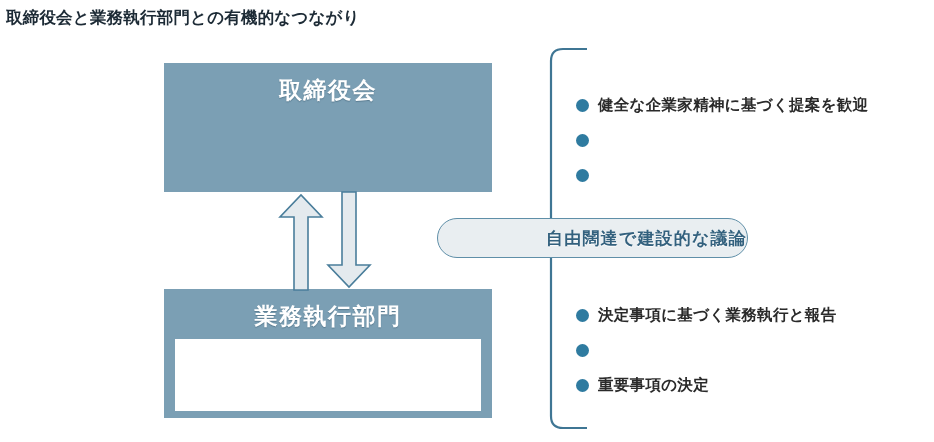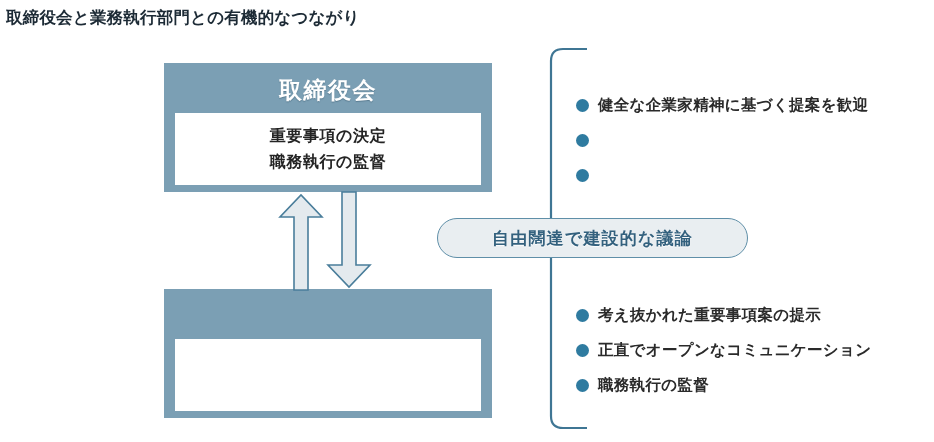--- a/index.html
+++ b/index.html
@@ -129,46 +129,43 @@
     left: 437px;
     top: 218px;
     width: 311px;
     height: 40px;
     background: #e9eef1;
     border: 1.6px solid #5f8fa8;
     border-radius: 20px;
     box-sizing: border-box;
     display: flex;
     align-items: center;
-    justify-content: center;
+    justify-content: flex-end;
   }
   .pill-text {
     font-size: 17px;
     font-weight: bold;
     color: #33617e;
     letter-spacing: 1.2px;
     text-shadow: 0 1px 1px rgba(255,255,255,0.9);
   }
 </style>
 </head>
 <body>
 
 <div id="canvas">
 
   <div class="page-title">取締役会と業務執行部門との有機的なつながり</div>
 
   <div class="org-box top">
     <div class="org-box-title">取締役会</div>
-    <div class="org-box-inner">
-      <div class="org-line">重要事項の決定</div>
-      <div class="org-line">職務執行の監督</div>
-    </div>
   </div>
 
   <div class="org-box bottom">
+    <div class="org-box-title">業務執行部門</div>
     <div class="org-box-inner">
     </div>
   </div>
 
   <div class="arrows">
     <svg width="110" height="102" viewBox="0 0 110 102">
 
       <polygon points="24,100 24,27 10,27 31,5 52,27 38,27 38,100" fill="#e4eaee" stroke="#4a7e9b" stroke-width="1.6" stroke-linejoin="miter"></polygon>
 
       <polygon points="72,2 72,75 58,75 79,97 100,75 86,75 86,2" fill="#e4eaee" stroke="#4a7e9b" stroke-width="1.6" stroke-linejoin="miter"></polygon>
@@ -190,29 +187,28 @@
       <span class="bullet-dot"></span>
     </div>
     <div class="bullet-row">
       <span class="bullet-dot"></span>
     </div>
   </div>
 
   <div class="bullet-group lower">
     <div class="bullet-row">
       <span class="bullet-dot"></span>
-      <span class="bullet-text">考え抜かれた重要事項案の提示</span>
-    </div>
-    <div class="bullet-row">
-      <span class="bullet-dot"></span>
-      <span class="bullet-text">正直でオープンなコミュニケーション</span>
-    </div>
-    <div class="bullet-row">
-      <span class="bullet-dot"></span>
-      <span class="bullet-text">職務執行の監督</span>
+      <span class="bullet-text">決定事項に基づく業務執行と報告</span>
+    </div>
+    <div class="bullet-row">
+      <span class="bullet-dot"></span>
+    </div>
+    <div class="bullet-row">
+      <span class="bullet-dot"></span>
+      <span class="bullet-text">重要事項の決定</span>
     </div>
   </div>
 
   <div class="pill">
     <span class="pill-text">自由闊達で建設的な議論</span>
   </div>
 
 </div>
 
 </body></html>

